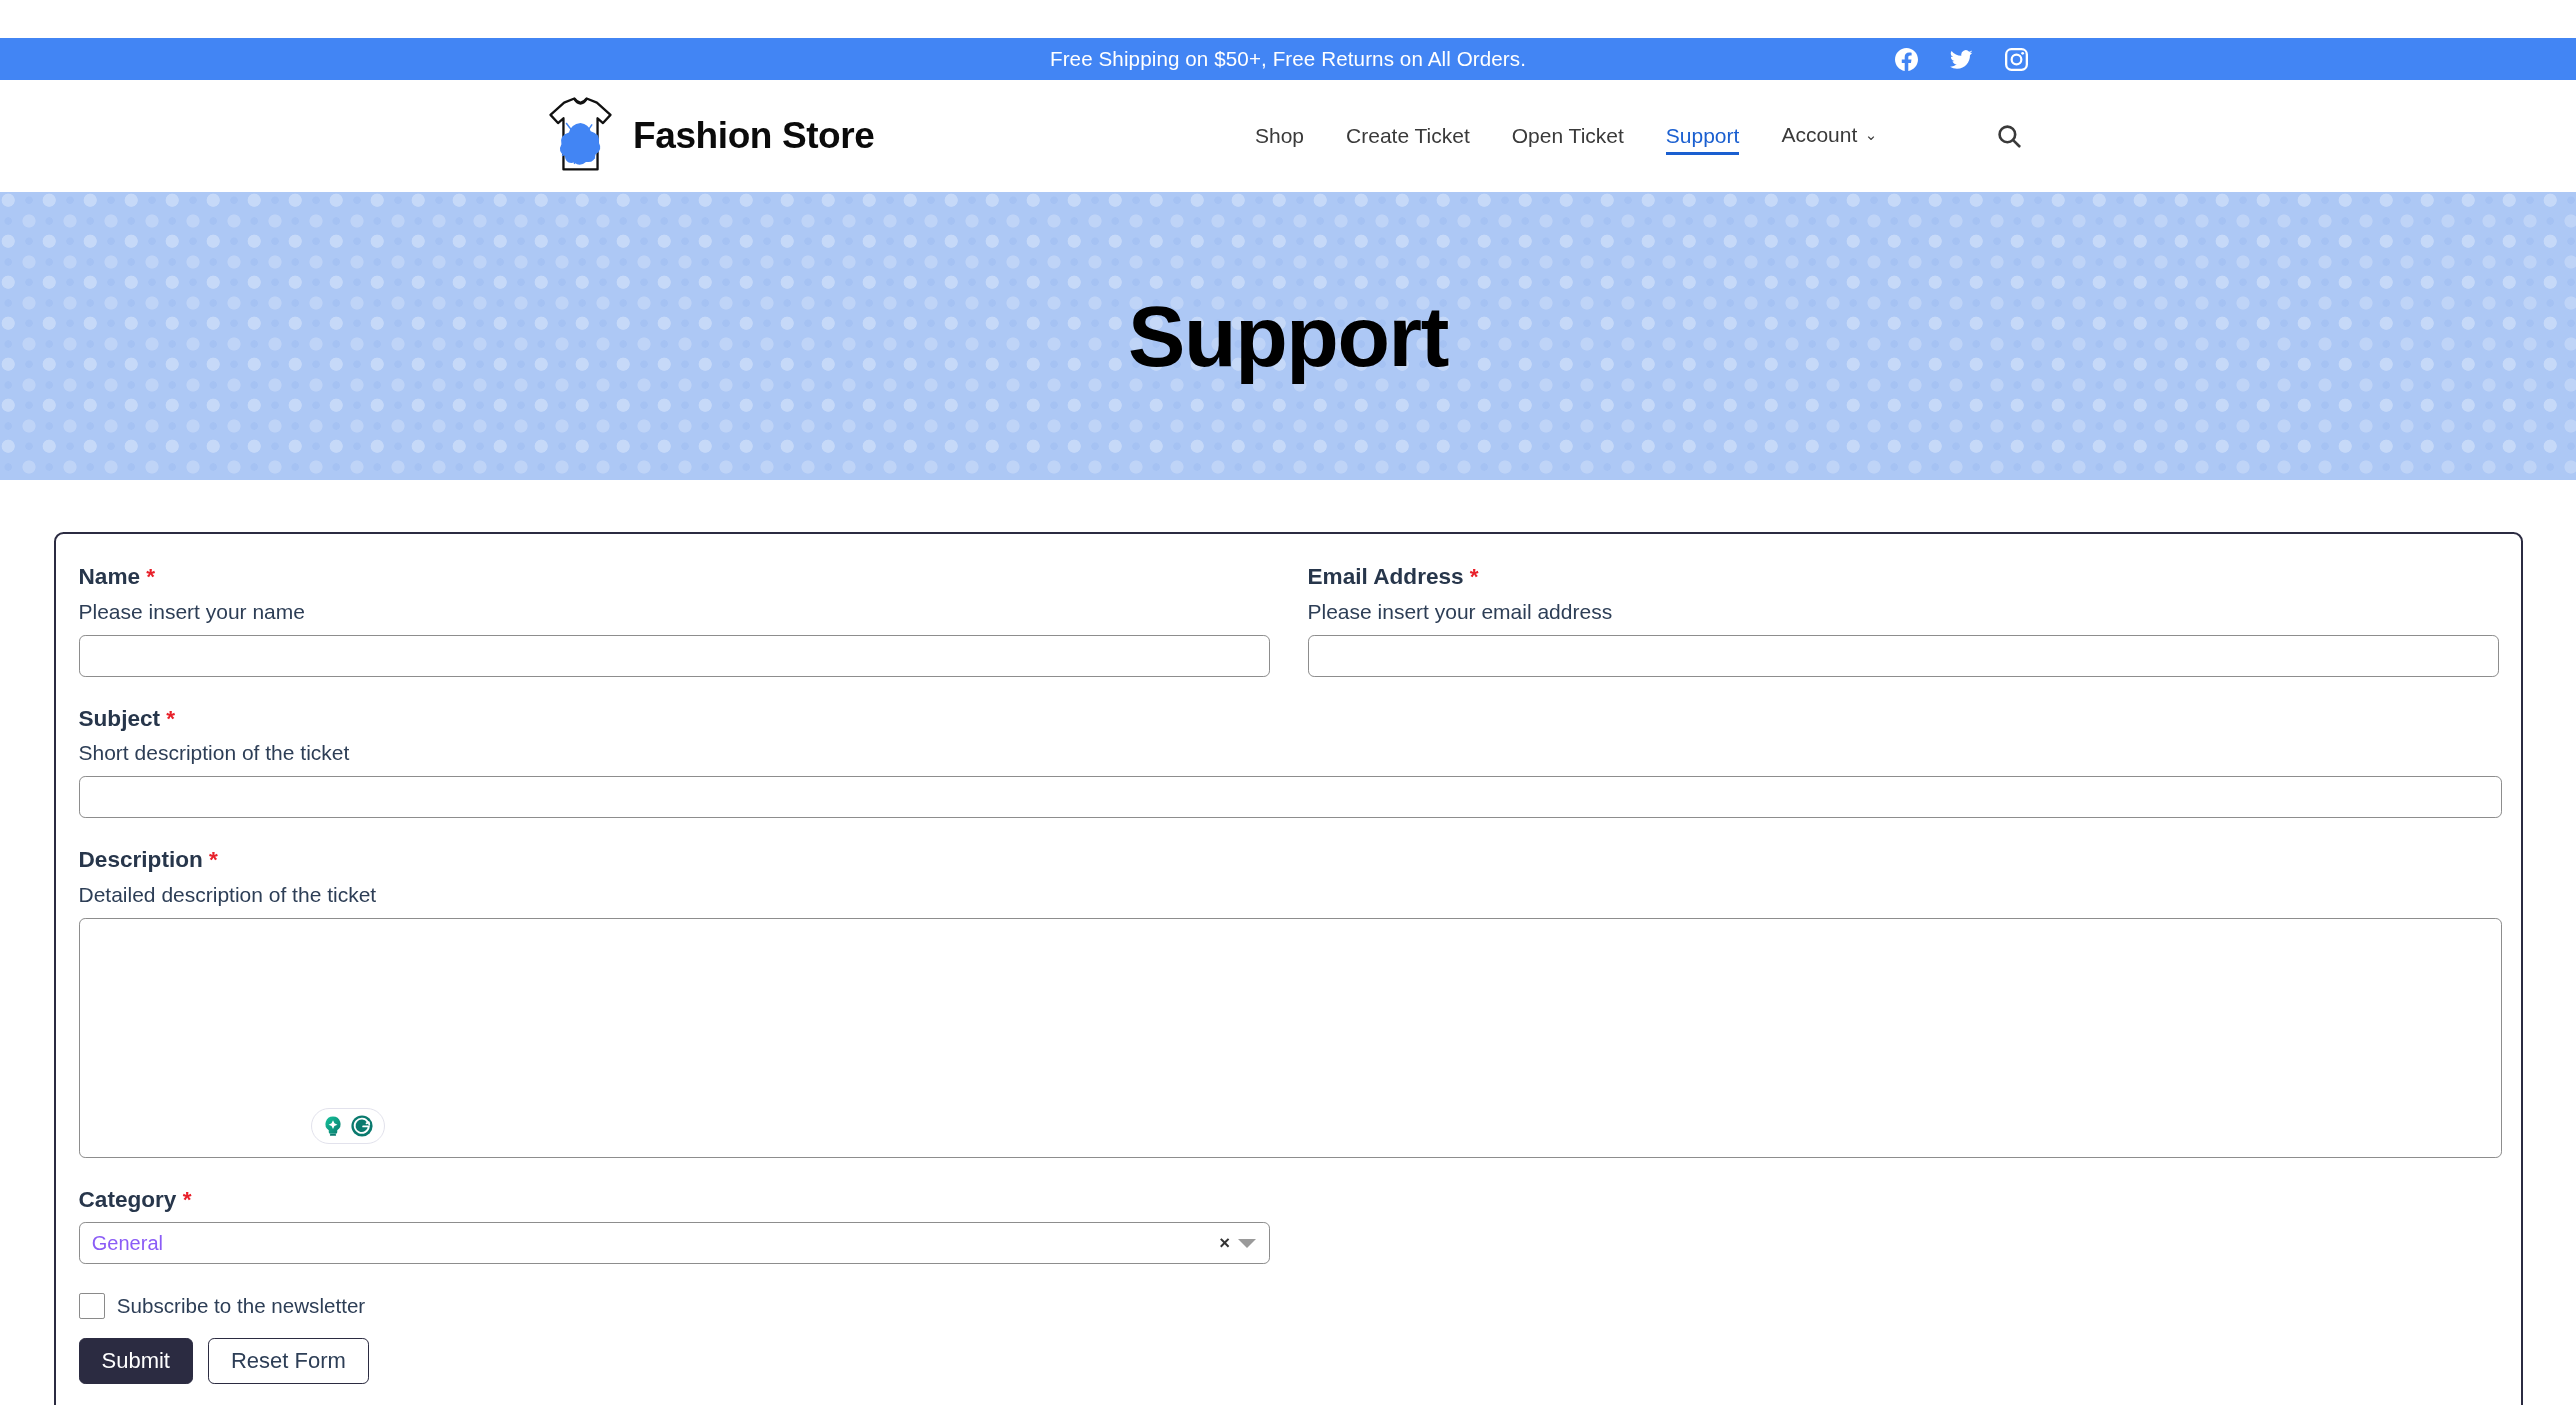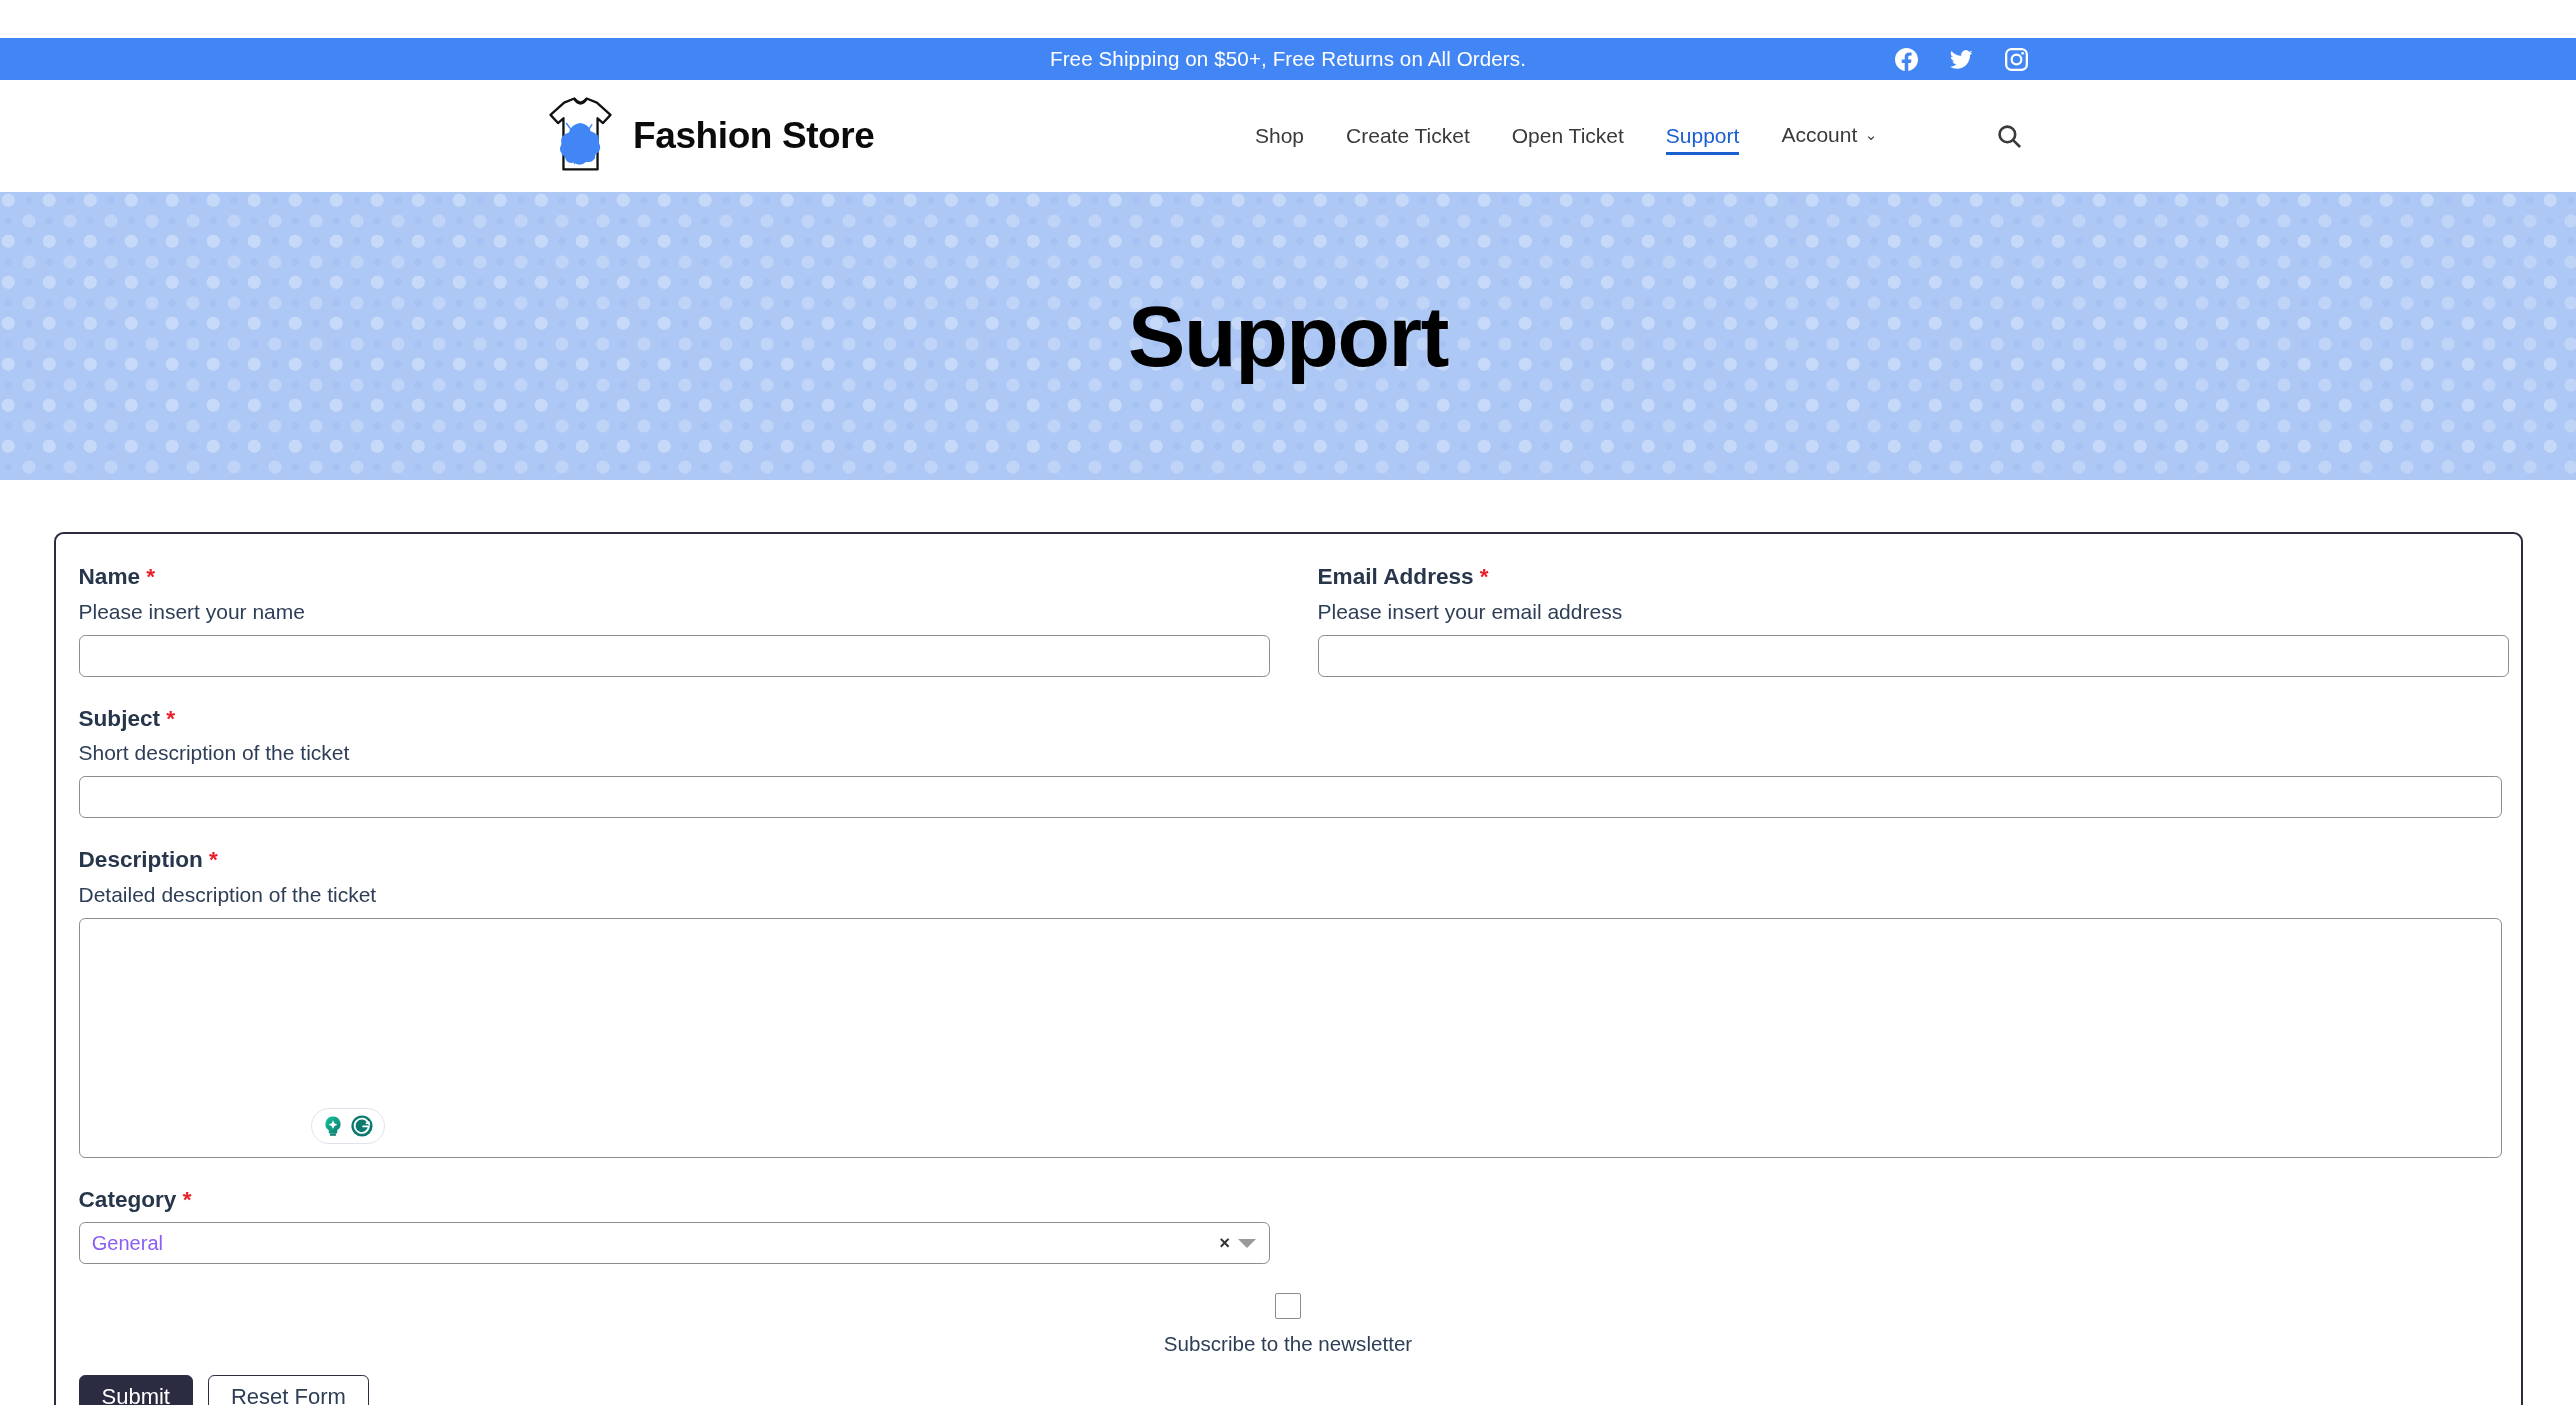--- a/index.html
+++ b/index.html
@@ -128,21 +128,21 @@
   .form-card {
     margin: 52px auto 0;
     width: 2469px;
     border: 2.1px solid #2b2b41;
     border-radius: 9.6px;
     background: #ffffff;
     padding: 30px 23px 36px 23px;
   }
   .field-row {
     display: flex;
-    gap: 48px;
+    gap: 38px;
   }
   .field { margin-bottom: 29px; }
   .field.half { width: 1208px; }
   .field.full { width: 100%; }
 
   .field-label {
     font-size: 22.6px;
     font-weight: 700;
     color: #27364b;
     margin-bottom: 9.6px;
@@ -236,21 +236,20 @@
     margin-right: 12.3px;
     cursor: pointer;
   }
 
   
   .checkbox-row {
     display: flex;
     align-items: center;
     gap: 12.3px;
     margin: 6.9px 0 19px 0;
-    flex-direction: column;
   }
   .checkbox-box {
     width: 26px; height: 26px;
     border: 1.4px solid #8a8a8a;
     border-radius: 2.1px;
     background: #ffffff;
     cursor: pointer;
     flex: none;
   }
   .checkbox-label {

